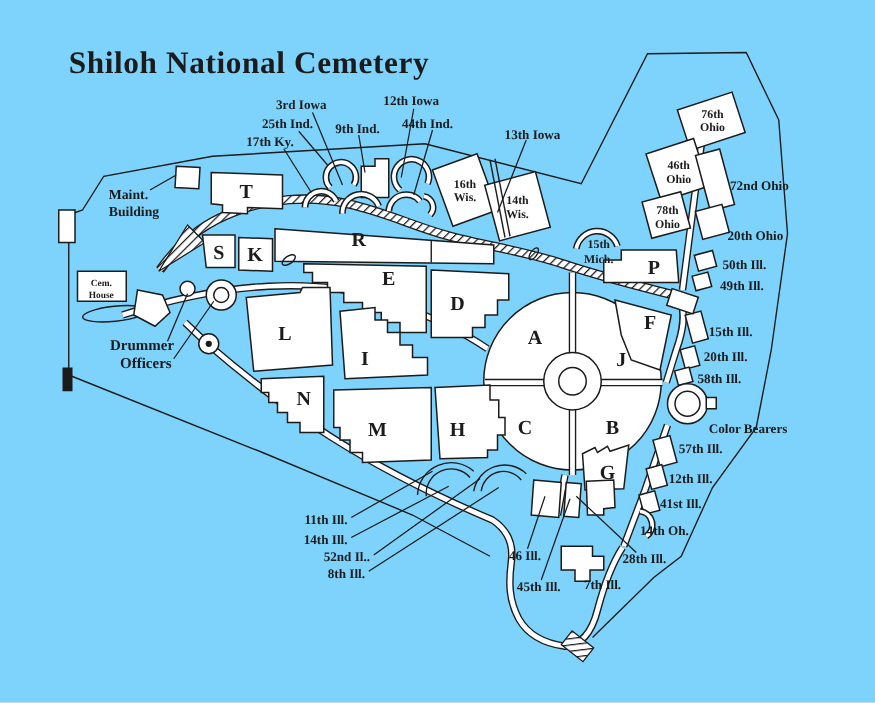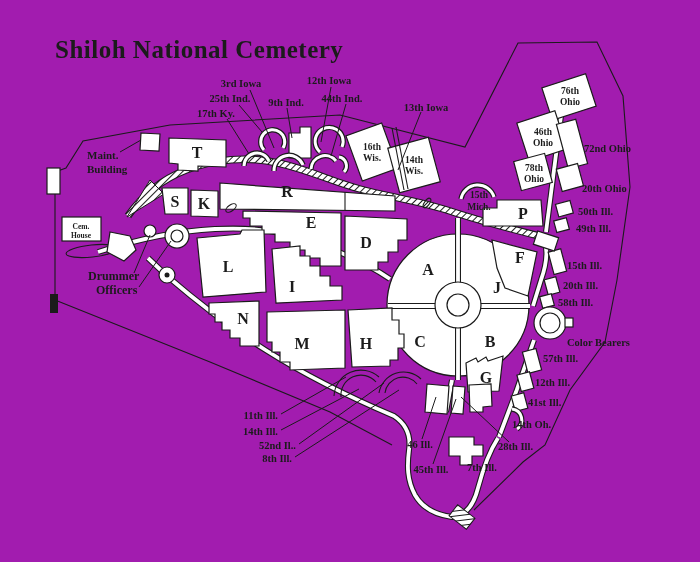--- a/index.html
+++ b/index.html
@@ -1,16 +1,16 @@
 <!DOCTYPE html>
 <html><head>
 <meta charset="utf-8">
 <style>
   html,body{margin:0;padding:0;background:#e8e8e8;}
-  .page{width:700px;height:562px;position:relative;background:#a21caf;overflow:hidden;text-align:right;}
+  .page{width:700px;height:562px;position:relative;background:#7dd3fc;overflow:hidden;text-align:right;}
   svg{position:absolute;left:0;top:0;}
   text{fill:#1b1b1b;font-family:"Liberation Serif",serif;font-weight:bold;}
   .t-title{font-size:25px;letter-spacing:.5px;}
   .t-letter{font-size:16px;}
   .t-plot{font-size:10.5px;}
   .t-box{font-size:9.5px;}
   .t-tiny{font-size:7.5px;}
   .t-name{font-size:12px;}
   .t-left{font-size:11px;}
   .ln{stroke:#1b1b1b;fill:none;stroke-width:1.1;}

